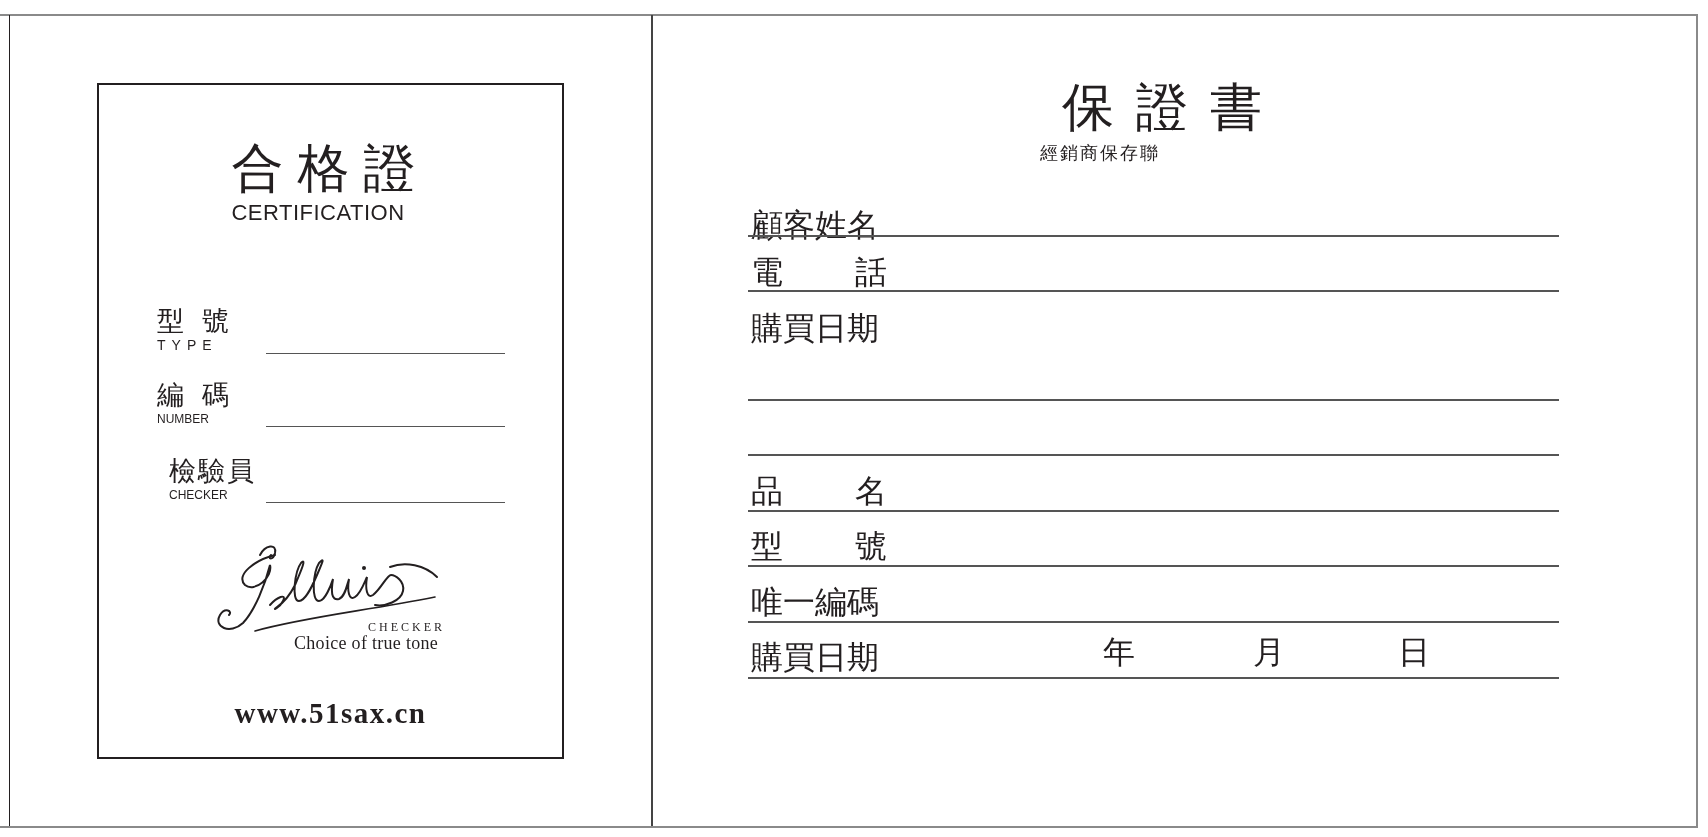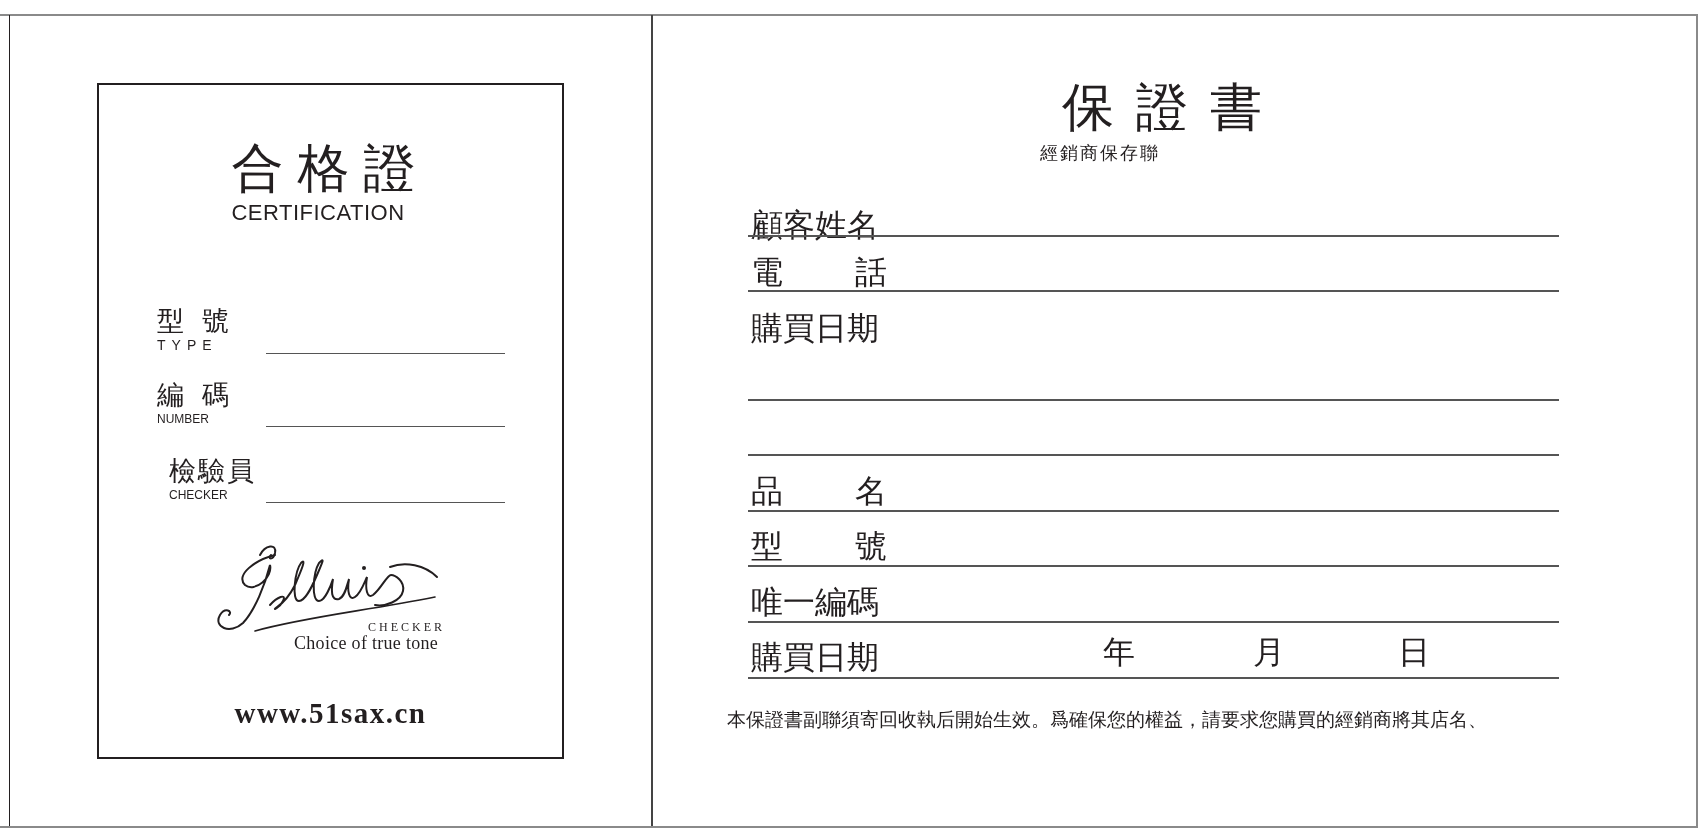--- a/index.html
+++ b/index.html
@@ -144,14 +144,13 @@
 <div class="war-label" style="top:584px;">唯一編碼</div>
 <div class="war-line" style="top:621px;"></div>
 
 <div class="war-label" style="top:639px;">購買日期</div>
 <div id="war-date-year" class="abs">年</div>
 <div id="war-date-month" class="abs">月</div>
 <div id="war-date-day" class="abs">日</div>
 <div class="war-line" style="top:677px;"></div>
 
 <div id="war-note" class="abs">
-  <div>本保證書副聯須寄回收執后開始生效。爲確保您的權益，請要求您購買的經銷商將其店名、</div>
 </div>
 
 </body></html>

